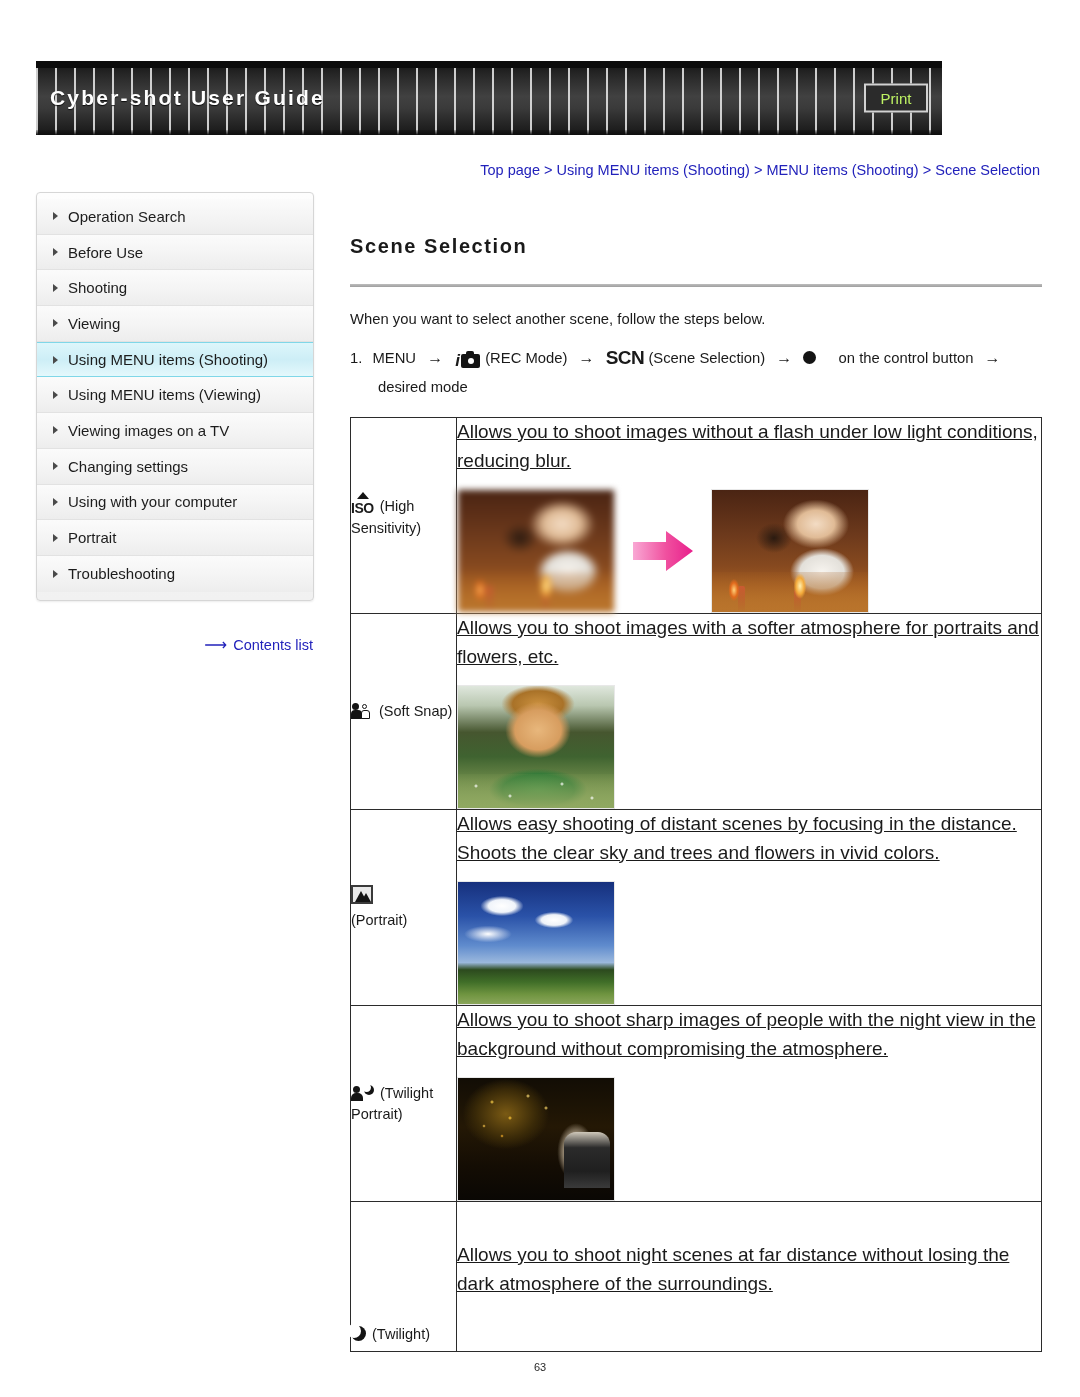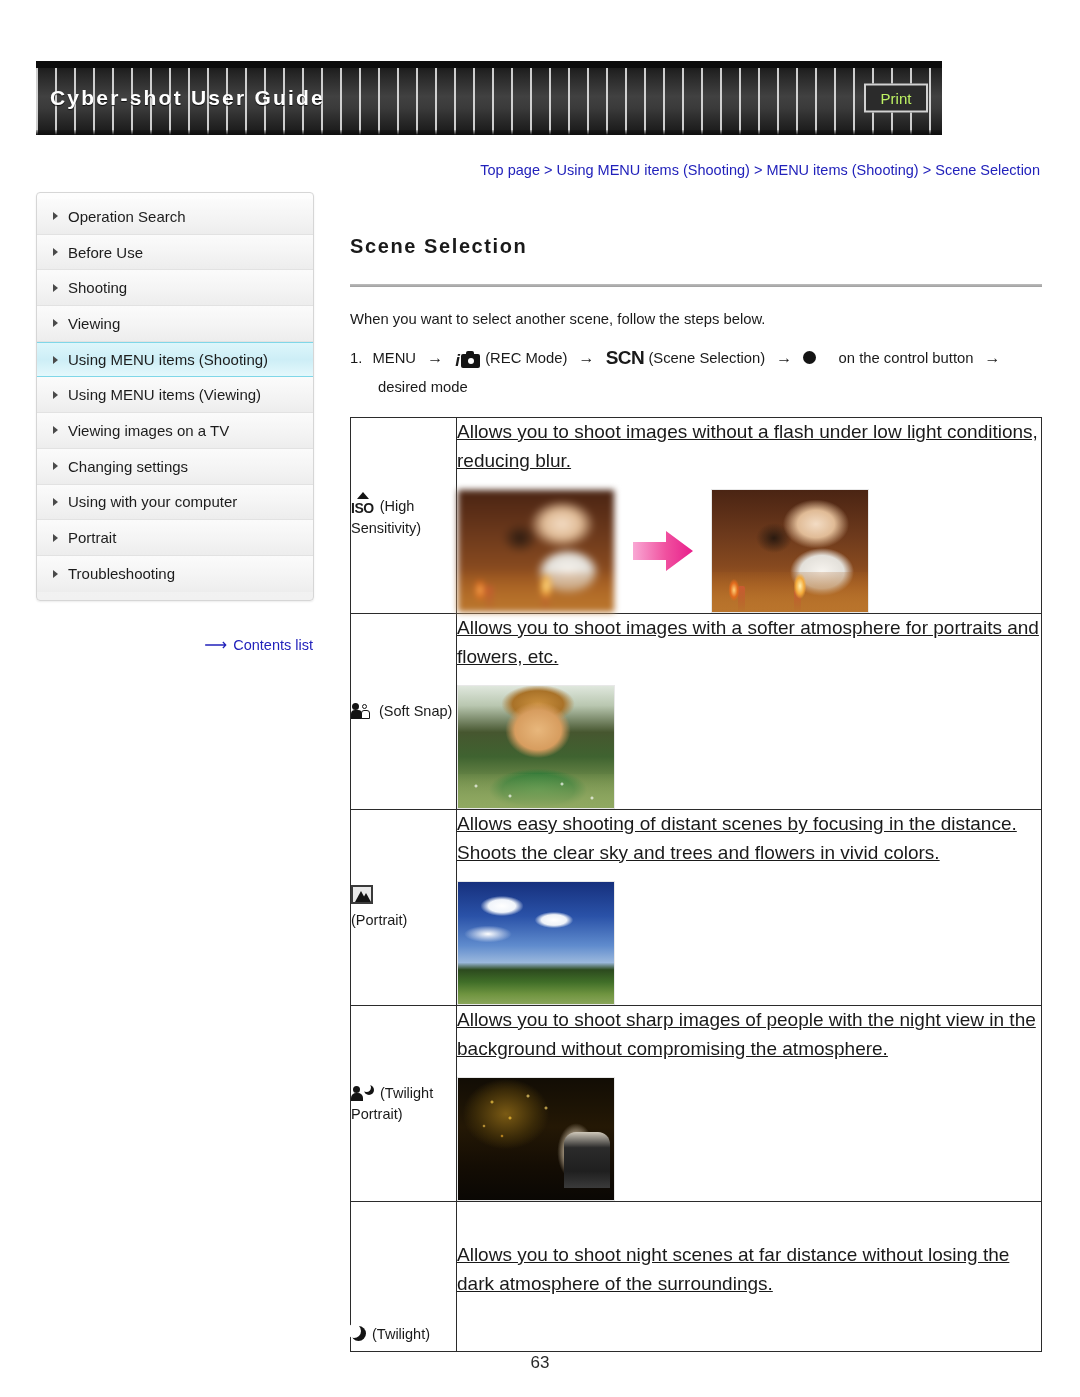--- a/index.html
+++ b/index.html
@@ -422,21 +422,21 @@
     position: absolute; right: 4px; bottom: 12px; width: 46px; height: 56px;
     background: linear-gradient(to bottom, #cfc8ba 0%, #2b2b2b 28%, #1f1f1f 70%, #3a3a3a 100%);
     border-radius: 12px 12px 0 0;
   }
 
   .page-number {
     position: absolute;
     left: 0; right: 0;
     bottom: 24px;
     text-align: center;
-    font-size: 17px;
+    font-size: 11px;
     color: #2a2a2a;
   }
 </style>
 </head>
 <body>
 
 <div class="header-wrap">
   <div class="header-bar"></div>
   <div class="header-title">Cyber-shot User Guide</div>
   <div class="print-button">Print</div>

